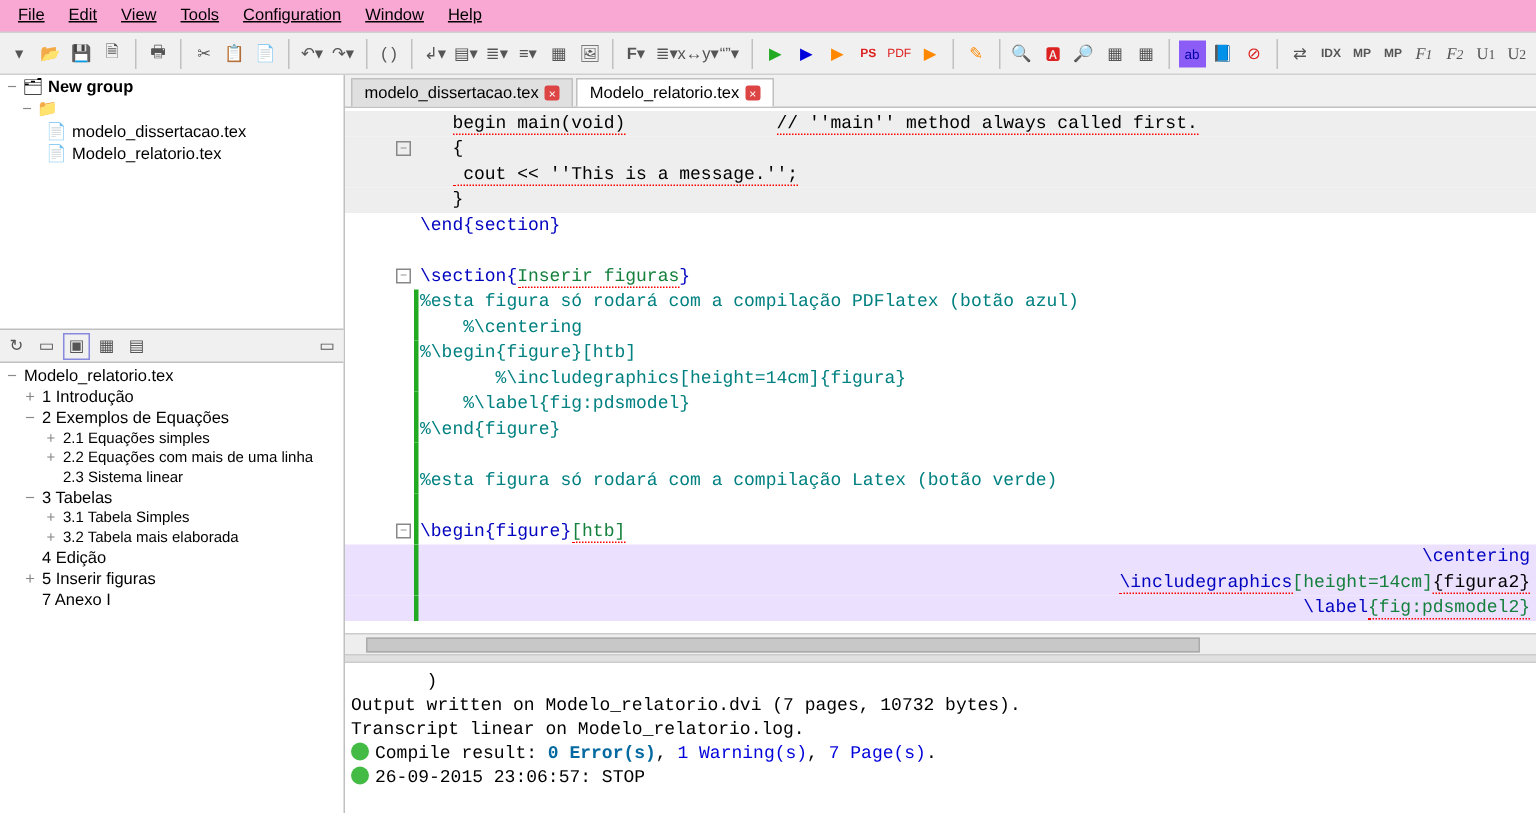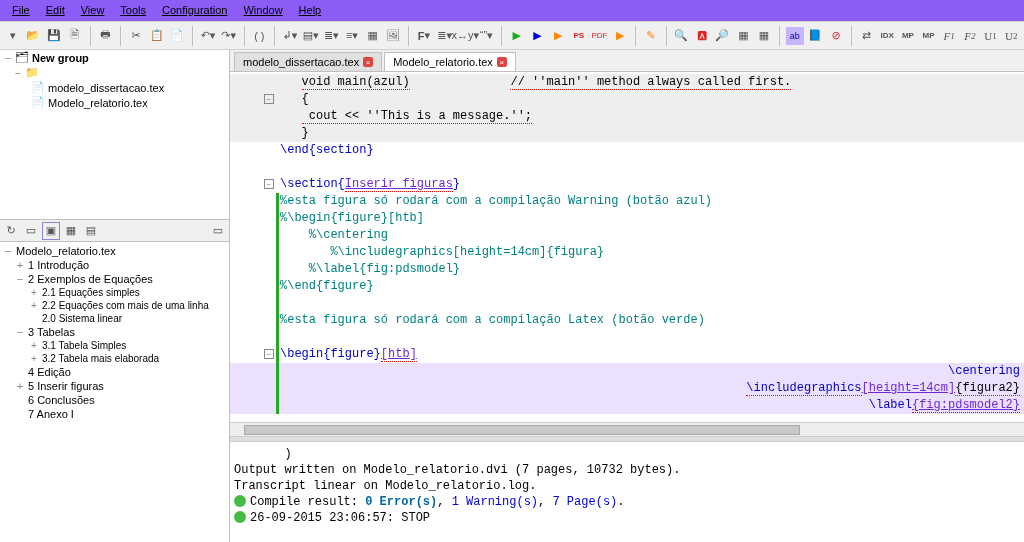--- a/index.html
+++ b/index.html
@@ -1,17 +1,17 @@
 <!DOCTYPE html>
 <html><head>
 <meta charset="utf-8">
 <style>
 * { box-sizing: border-box; margin: 0; padding: 0; }
 html, body { width: 1024px; height: 542px; font-family: "Segoe UI", Tahoma, sans-serif; font-size: 11px; background: #f0f0f0; overflow: hidden; }
-.menubar { display: flex; background: #8b5cf6; height: 22px; padding: 2px 4px; border-bottom: 1px solid #d0d0d0; }
+.menubar { display: flex; background: #f9a8d4; height: 22px; padding: 2px 4px; border-bottom: 1px solid #d0d0d0; }
 .menubar .item { padding: 2px 8px; cursor: default; }
 .menubar .item .u { text-decoration: underline; }
 .toolbar { display: flex; align-items: center; height: 28px; background: #f0f0f0; padding: 2px 4px; gap: 3px; border-bottom: 1px solid #d0d0d0; }
 .toolbar .sep { width: 1px; height: 20px; background: #c0c0c0; margin: 0 3px; }
 .tbtn { width: 18px; height: 18px; display: flex; justify-content: center; align-items: center; color: #555; cursor: pointer; }
 .body { display: flex; height: 492px; }
 .leftpanel { width: 230px; border-right: 1px solid #c0c0c0; display: flex; flex-direction: column; background: #fff; }
 .proj-tree { flex: 0 0 170px; overflow: auto; border-bottom: 1px solid #c0c0c0; }
 .tree-row { display: flex; align-items: center; padding: 1px 0 1px 2px; white-space: nowrap; }
 .tree-row .exp { width: 12px; text-align: center; color: #888; }
@@ -28,21 +28,21 @@
 .tab { padding: 3px 8px; background: #e0e0e0; border: 1px solid #c0c0c0; border-bottom: none; margin-right: 2px; display: flex; align-items: center; gap: 4px; }
 .tab.active { background: #fff; }
 .tab .close { width: 10px; height: 10px; background: #d44; color: #fff; font-size: 8px; display: flex; justify-content: center; align-items: center; border-radius: 2px; }
 .editor-wrap { flex: 1; display: flex; flex-direction: column; background: #fff; overflow: hidden; }
 .editor { flex: 1; overflow: auto; font-family: "Courier New", monospace; font-size: 12px; padding: 2px 0; }
 .editor .line { white-space: pre; padding: 0 4px 0 50px; position: relative; line-height: 17px; }
 .editor .line .fold { position: absolute; left: 34px; top: 3px; width: 10px; height: 10px; border: 1px solid #888; font-size: 8px; display:flex;justify-content:center;align-items:center; color:#888;}
 .editor .line .greenbar { position: absolute; left: 46px; top:0; bottom:0; width: 3px; background: #2a2; }
 .cmd { color: #0000c0; }
 .comment { color: #008080; }
-.param { color: #6d28d9; text-decoration: underline; }
+.param { color: #15803d; }
 .spell { border-bottom: 1px dotted red; }
 .graybg { background: #eee; }
 .violetbg { background: #ece0ff; text-align: right; }
 .hscroll { height: 14px; background: #eee; border-top: 1px solid #ccc; display:flex;align-items:center;}
 .hthumb{ background:#c8c8c8; height:10px; width:70%; margin-left:14px; border:1px solid #aaa;}
 .splitter { height: 6px; background: #e0e0e0; border-top:1px solid #ccc; border-bottom:1px solid #ccc; }
 .console { height: 100px; background: #fff; font-family: "Courier New", monospace; font-size: 12px; overflow: auto; padding: 4px; }
 .console .cline { white-space: pre; line-height: 16px; }
 .cok { color: #0369a1; }
 .cblue { color: #00d; }
@@ -100,21 +100,21 @@
   <span class="tbtn" style="color:#f80">▶</span>
   <span class="sep"></span>
   <span class="tbtn" style="color:#f80">✎</span>
   <span class="sep"></span>
   <span class="tbtn" style="color:#d22">🔍</span>
   <span class="tbtn" style="color:#d22">🅰</span>
   <span class="tbtn">🔎</span>
   <span class="tbtn">▦</span>
   <span class="tbtn">▦</span>
   <span class="sep"></span>
-  <span class="tbtn" style="background:#c4b5fd;color:#00a;font-weight:normal;font-size:9px">ab</span>
+  <span class="tbtn" style="background:#8b5cf6;color:#00a;font-weight:normal;font-size:9px">ab</span>
   <span class="tbtn" style="color:#00d">📘</span>
   <span class="tbtn" style="color:#d22">⊘</span>
   <span class="sep"></span>
   <span class="tbtn">⇄</span>
   <span class="tbtn" style="font-size:8px;font-weight:bold">IDX</span>
   <span class="tbtn" style="font-size:8px;font-weight:bold">MP</span>
   <span class="tbtn" style="font-size:8px;font-weight:bold">MP</span>
   <span class="tbtn" style="font-style:italic;font-family:serif">F<sub>1</sub></span>
   <span class="tbtn" style="font-style:italic;font-family:serif">F<sub>2</sub></span>
   <span class="tbtn" style="font-family:serif">U<sub>1</sub></span>
@@ -168,45 +168,41 @@
     <div class="row sm" style="padding-left:28px">
           <span class="exp">+</span>
           <span class="lbl">2.1 Equações simples</span>
         </div>
     <div class="row sm" style="padding-left:28px">
           <span class="exp">+</span>
           <span class="lbl">2.2 Equações com mais de uma linha</span>
         </div>
     <div class="row sm" style="padding-left:28px">
           <span class="exp"></span>
-          <span class="lbl">2.0 Sistema linear</span>
+          <span class="lbl">2.3 Sistema linear</span>
         </div>
     <div class="row" style="padding-left:14px">
           <span class="exp">−</span>
           <span class="lbl">3 Tabelas</span>
         </div>
     <div class="row sm" style="padding-left:28px">
           <span class="exp">+</span>
           <span class="lbl">3.1 Tabela Simples</span>
         </div>
     <div class="row sm" style="padding-left:28px">
           <span class="exp">+</span>
           <span class="lbl">3.2 Tabela mais elaborada</span>
         </div>
     <div class="row" style="padding-left:14px">
           <span class="exp"></span>
           <span class="lbl">4 Edição</span>
         </div>
     <div class="row" style="padding-left:14px">
           <span class="exp">+</span>
           <span class="lbl">5 Inserir figuras</span>
-        </div>
-    <div class="row" style="padding-left:14px">
-          <span class="exp"></span>
-          <span class="lbl">6 Conclusões</span>
         </div>
     <div class="row" style="padding-left:14px">
           <span class="exp"></span>
           <span class="lbl">7 Anexo I</span>
         </div>
   </div>
 </div>
 
 <div class="rightpanel">
   <div class="tabs">
@@ -215,30 +211,30 @@
           <span class="close">×</span>
         </div>
     <div class="tab active">
           <span>Modelo_relatorio.tex</span>
           <span class="close">×</span>
         </div>
   </div>
 
   <div class="editor-wrap">
     <div class="editor">
-      <div class="line graybg">   <span class="spell">void main(azul)</span>              <span class="spell">// ''main'' method always called first.</span></div>
+      <div class="line graybg">   <span class="spell">begin main(void)</span>              <span class="spell">// ''main'' method always called first.</span></div>
       <div class="line graybg"><span class="fold">−</span>   <span>{</span></div>
       <div class="line graybg">   <span class="spell"> cout &lt;&lt; ''This is a message.'';</span></div>
       <div class="line graybg">   <span>}</span></div>
       <div class="line"><span class="cmd">\end{section}</span></div>
       <div class="line">&nbsp;</div>
       <div class="line"><span class="fold">−</span><span class="cmd">\section{</span><span class="param spell">Inserir figuras</span><span class="cmd">}</span></div>
-      <div class="line"><span class="greenbar"></span><span class="comment">%esta figura só rodará com a compilação Warning (botão azul)</span></div>
+      <div class="line"><span class="greenbar"></span><span class="comment">%esta figura só rodará com a compilação PDFlatex (botão azul)</span></div>
+      <div class="line"><span class="greenbar"></span><span class="comment">    %\centering</span></div>
       <div class="line"><span class="greenbar"></span><span class="comment">%\begin{figure}[htb]</span></div>
-      <div class="line"><span class="greenbar"></span><span class="comment">    %\centering</span></div>
       <div class="line"><span class="greenbar"></span><span class="comment">       %\includegraphics[height=14cm]{figura}</span></div>
       <div class="line"><span class="greenbar"></span><span class="comment">    %\label{fig:pdsmodel}</span></div>
       <div class="line"><span class="greenbar"></span><span class="comment">%\end{figure}</span></div>
       <div class="line"><span class="greenbar"></span>&nbsp;</div>
       <div class="line"><span class="greenbar"></span><span class="comment">%esta figura só rodará com a compilação Latex (botão verde)</span></div>
       <div class="line"><span class="greenbar"></span>&nbsp;</div>
       <div class="line"><span class="greenbar"></span><span class="fold">−</span><span class="cmd">\begin{figure}</span><span class="param spell">[htb]</span></div>
       <div class="line violetbg"><span class="greenbar"></span>    <span class="cmd">\centering</span></div>
       <div class="line violetbg"><span class="greenbar"></span>       <span class="cmd spell">\includegraphics</span><span class="param">[height=14cm]</span><span class="spell">{figura2}</span></div>
       <div class="line violetbg"><span class="greenbar"></span>    <span class="cmd">\label</span><span class="param spell">{fig:pdsmodel2}</span></div>

